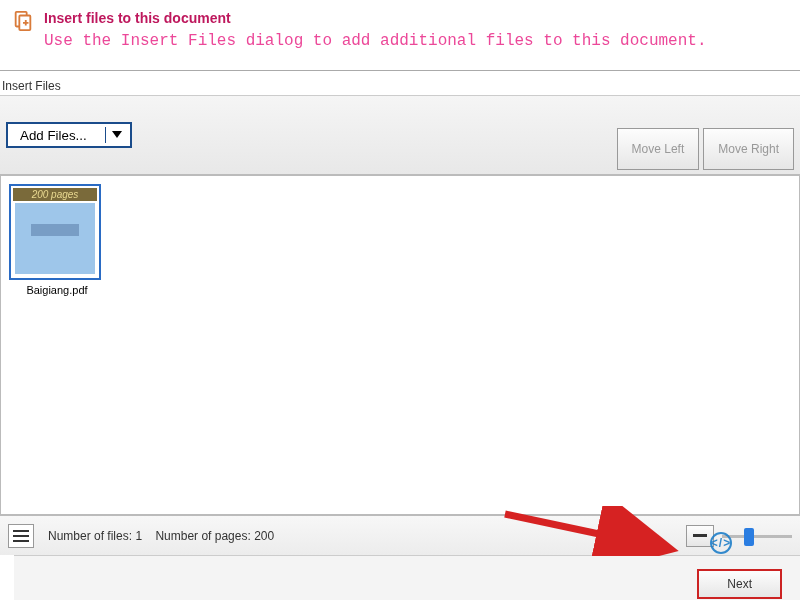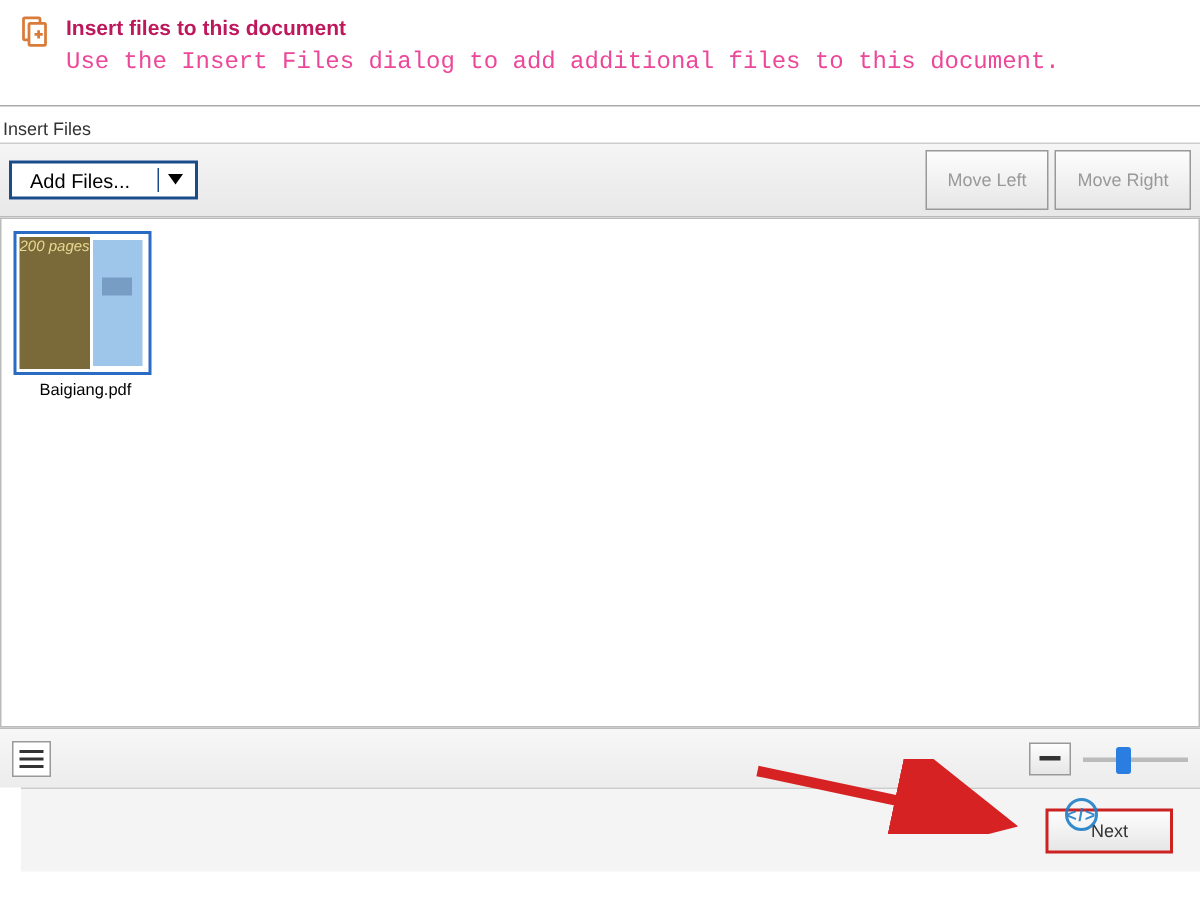--- a/index.html
+++ b/index.html
@@ -48,27 +48,28 @@
       align-items: center;
       padding: 4px 6px;
       background: linear-gradient(#f5f5f5, #e8e8e8);
       border-top: 1px solid #ccc;
       border-bottom: 1px solid #bbb;
       gap: 4px;
     }
     .btn {
       background: linear-gradient(#fdfdfd, #e6e6e6);
       border: 1px solid #999;
-      padding: 4px 14px;
+      padding: 20px 14px;
       font-size: 12px;
       color: #333;
       cursor: pointer;
-      height: 40px;
-      display: flex;
-      align-items: center;
+      height: 20px;
+      display: flex;
+      align-items: center;
+      margin-top: 28px;
     }
     .btn.disabled {
       color: #999;
       cursor: default;
     }
     .add-files-btn {
       border: 2px solid #1a4c8b;
       background: #fff;
       padding: 3px 8px 3px 12px;
       display: flex;
@@ -100,21 +101,21 @@
       text-align: center;
       cursor: pointer;
     }
     .thumb-wrap {
       border: 2px solid #2a6bc4;
       padding: 2px;
       background: #fff;
       width: 92px;
       height: 96px;
       display: flex;
-      flex-direction: row;
+      flex-direction: column;
     }
     .thumb-pagelabel {
       background: #7a6a3a;
       color: #e8d890;
       font-size: 10px;
       padding: 1px 0;
       font-style: italic;
     }
     .thumb-preview {
       flex: 1;
@@ -301,20 +302,27 @@
     <div class="file-name">Baigiang.pdf</div>
   </div>
 </div>
 
 <div class="status-bar">
   <div class="hamburger">
     <span></span>
       <span></span>
       <span></span>
   </div>
+  <div class="status-text">
+    <span>Number of files:</span>
+    <span>1</span>
+    &nbsp;&nbsp;
+    <span>Number of pages:</span>
+    <span>200</span>
+  </div>
   <div class="spacer"></div>
   <div class="zoom-controls">
     <div class="zoom-btn">
       <div class="minus"></div>
     </div>
     <div class="slider">
       <div class="slider-track"></div>
       <div class="slider-thumb"></div>
     </div>
   </div>

